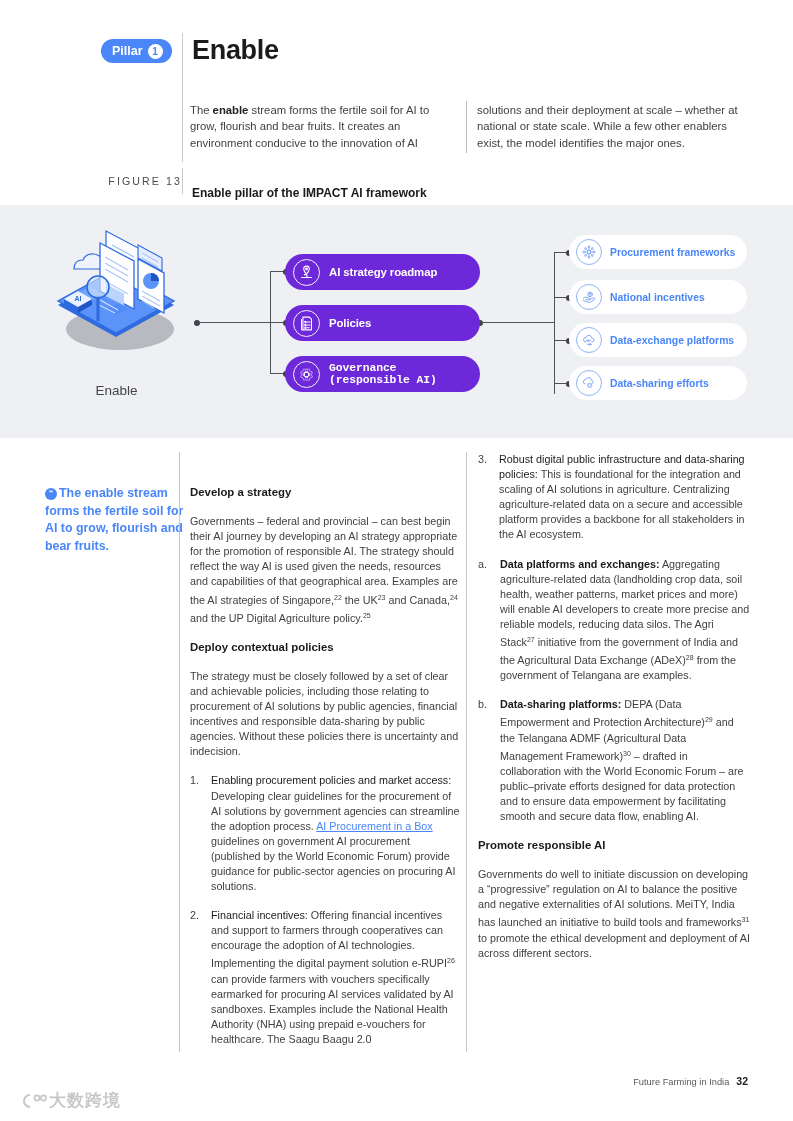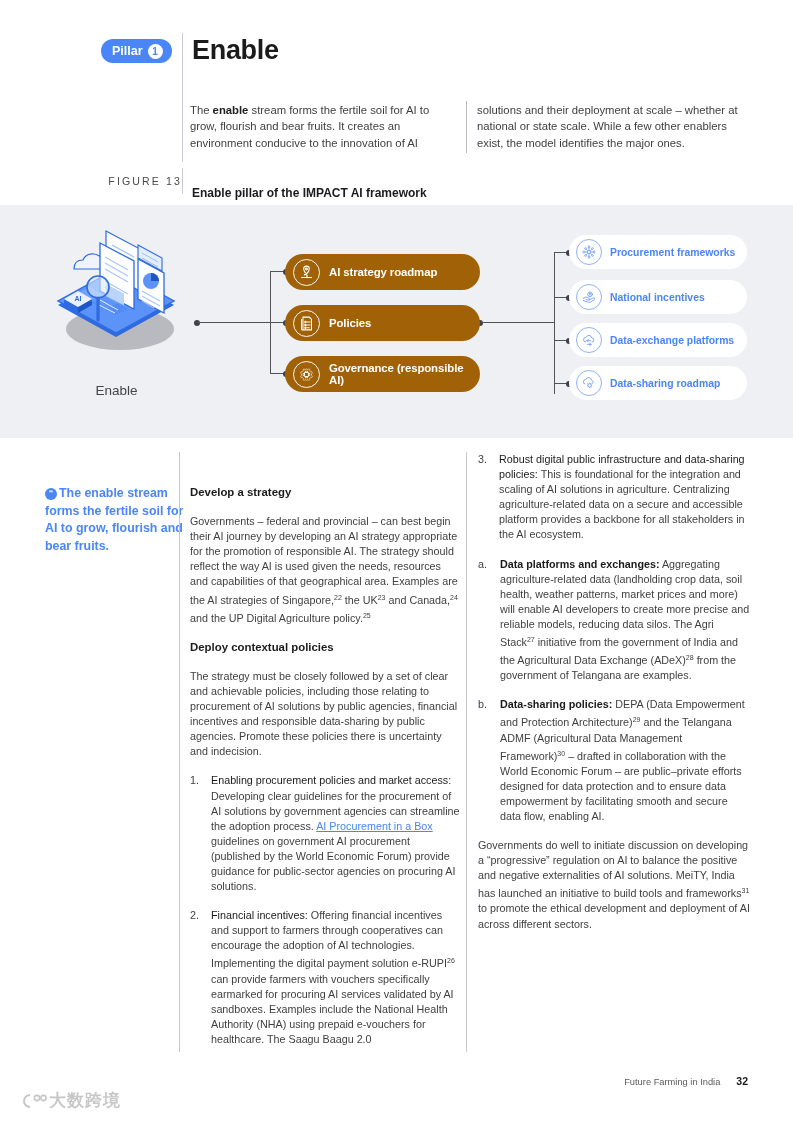--- a/index.html
+++ b/index.html
@@ -54,21 +54,21 @@
     background: #eef0f4;
   }
   #illus { position: absolute; left: 44px; top: 20px; width: 145px; height: 135px; }
   #enable-label {
     position: absolute; left: 44px; top: 178px; width: 145px; text-align: center;
     font-size: 13.5px; color: #454545;
   }
 
   .pill-blue {
     position: absolute; left: 285px; width: 195px; height: 36px;
-    border-radius: 18px; background: #a16207;
+    border-radius: 18px; background: #6d28d9;
     display: flex; align-items: center; padding-left: 8px; gap: 9px;
   }
   .pill-blue .lbl { color: #fff; font-size: 11.4px; font-weight: 700; letter-spacing: -0.1px; }
   .ic-ring {
     width: 27px; height: 27px; border-radius: 50%; flex: 0 0 27px;
     border: 1.3px solid rgba(255,255,255,.92);
     display: flex; align-items: center; justify-content: center;
   }
 
   .pill-white {
@@ -118,21 +118,21 @@
   ol.alpha { list-style: none; margin-top: 0; }
   ol.alpha > li { position: relative; padding-left: 22px; margin-bottom: 14px; }
   ol.alpha > li > .mk { position: absolute; left: 0; top: 0; }
   ol.alpha > li b { font-weight: 700; color: #1b1b1b; }
 
   
   #footer {
     position: absolute; right: 45px; top: 1075px;
     font-size: 9.3px; color: #5a5a5a;
   }
-  #footer .pg { font-weight: 700; color: #1b1b1b; font-size: 10.5px; margin-left: 16px; }
+  #footer .pg { font-weight: 700; color: #1b1b1b; font-size: 10.5px; margin-left: 7px; }
 
   #watermark {
     position: absolute; left: 19px; top: 1089px;
     display: flex; align-items: center; opacity: .30; text-align: center;
   }
   #wm-text { font-size: 17px; font-weight: 700; color: #4a4a4a; letter-spacing: 1px; }
 </style>
 </head>
 <body>
 
@@ -256,21 +256,21 @@
           <path d="M13 10h4"></path>
         <circle cx="10.5" cy="14" r="1"></circle>
           <path d="M13 14h4"></path>
         <circle cx="10.5" cy="18" r="1"></circle>
           <path d="M13 18h3"></path>
       </svg>
     </span>
     <span class="lbl">Policies</span>
   </div>
 
-  <div class="pill-blue" style="top:151px;">
+  <div class="pill-blue" style="top:151px;font-family:Liberation Mono, monospace;">
     <span class="ic-ring">
       <svg width="17" height="17" viewBox="0 0 24 24" fill="none" stroke="#fff" stroke-width="1.4" stroke-linecap="round">
         <path d="M12 4.2l2.3.9.9-1.3 1.8 1.6-.6 1.5 1.5 1.5 1.6-.4.9 2.2-1.4.9v2.1l1.4.9-.9 2.2-1.6-.4-1.5 1.5.6 1.5-1.8 1.6-.9-1.3-2.3.9-2.3-.9-.9 1.3-1.8-1.6.6-1.5-1.5-1.5-1.6.4-.9-2.2 1.4-.9v-2.1l-1.4-.9.9-2.2 1.6.4 1.5-1.5-.6-1.5 1.8-1.6.9 1.3z" opacity=".55"></path>
         <rect x="9" y="9" width="6" height="6" rx="1"></rect>
         <path d="M11 7.2V9M13 7.2V9M11 15v1.8M13 15v1.8M7.2 11H9M7.2 13H9M15 11h1.8M15 13h1.8"></path>
       </svg>
     </span>
     <span class="lbl">Governance (responsible AI)</span>
   </div>
 
@@ -316,37 +316,37 @@
   </div>
 
   <div class="pill-white" style="top:161px;">
     <span class="ic-ring-b">
       <svg width="16" height="16" viewBox="0 0 24 24" fill="none" stroke="#6f9df7" stroke-width="1.3">
         <path d="M6.5 13.5a3.3 3.3 0 0 1 .6-6.6A4.5 4.5 0 0 1 15.8 7.8a3 3 0 0 1 1.3 5.2"></path>
         <circle cx="13" cy="15.5" r="2.6"></circle>
         <path d="M13 11.6v1.3M13 18.1v1.3M9.1 15.5h1.3M15.6 15.5h1.3M10.2 12.7l.9.9M14.9 17.4l.9.9M15.8 12.7l-.9.9M11.1 17.4l-.9.9"></path>
       </svg>
     </span>
-    <span class="lbl">Data-sharing roadmap</span>
+    <span class="lbl">Data-sharing efforts</span>
   </div>
 </div>
 
 <div id="quote">
   <span id="quote-mark">“</span><span>The enable stream forms the fertile soil for AI to grow, flourish and bear fruits.</span>
 </div>
 
 <div id="col-div"></div>
 <div id="col-div2"></div>
 
 <div id="col-mid" class="col">
   <div class="h3">Develop a strategy</div>
   <p>Governments – federal and provincial – can best begin their AI journey by developing an AI strategy appropriate for the promotion of responsible AI. The strategy should reflect the way AI is used given the needs, resources and capabilities of that geographical area. Examples are the AI strategies of Singapore,<sup>22</sup> the UK<sup>23</sup> and Canada,<sup>24</sup> and the UP Digital Agriculture policy.<sup>25</sup></p>
 
   <div class="h3">Deploy contextual policies</div>
-  <p>The strategy must be closely followed by a set of clear and achievable policies, including those relating to procurement of AI solutions by public agencies, financial incentives and responsible data-sharing by public agencies. Promote these policies there is uncertainty and indecision.</p>
+  <p>The strategy must be closely followed by a set of clear and achievable policies, including those relating to procurement of AI solutions by public agencies, financial incentives and responsible data-sharing by public agencies. Without these policies there is uncertainty and indecision.</p>
 
   <ol class="num">
     <li>
       <span class="mk">1.</span>
       <span><b>Enabling procurement policies and market access:</b> Developing clear guidelines for the procurement of AI solutions by government agencies can streamline the adoption process. <a class="lnk" href="#">AI Procurement in a Box</a> guidelines on government AI procurement (published by the World Economic Forum) provide guidance for public-sector agencies on procuring AI solutions.</span>
     </li>
     <li>
       <span class="mk">2.</span>
       <span><b>Financial incentives:</b> Offering financial incentives and support to farmers through cooperatives can encourage the adoption of AI technologies. Implementing the digital payment solution e-RUPI<sup>26</sup> can provide farmers with vouchers specifically earmarked for procuring AI services validated by AI sandboxes. Examples include the National Health Authority (NHA) using prepaid e-vouchers for healthcare. The Saagu Baagu 2.0</span>
     </li>
@@ -362,24 +362,25 @@
     </li>
   </ol>
 
   <ol class="alpha">
     <li>
       <span class="mk">a.</span>
       <span><b>Data platforms and exchanges:</b> Aggregating agriculture-related data (landholding crop data, soil health, weather patterns, market prices and more) will enable AI developers to create more precise and reliable models, reducing data silos. The Agri Stack<sup>27</sup> initiative from the government of India and the Agricultural Data Exchange (ADeX)<sup>28</sup> from the government of Telangana are examples.</span>
     </li>
     <li>
       <span class="mk">b.</span>
-      <span><b>Data-sharing policies:</b> DEPA (Data Empowerment and Protection Architecture)<sup>29</sup> and the Telangana ADMF (Agricultural Data Management Framework)<sup>30</sup> – drafted in collaboration with the World Economic Forum – are public–private efforts designed for data protection and to ensure data empowerment by facilitating smooth and secure data flow, enabling AI.</span>
+      <span><b>Data-sharing platforms:</b> DEPA (Data Empowerment and Protection Architecture)<sup>29</sup> and the Telangana ADMF (Agricultural Data Management Framework)<sup>30</sup> – drafted in collaboration with the World Economic Forum – are public–private efforts designed for data protection and to ensure data empowerment by facilitating smooth and secure data flow, enabling AI.</span>
     </li>
   </ol>
 
+  <div class="h3">Promote responsible AI</div>
   <p>Governments do well to initiate discussion on developing a “progressive” regulation on AI to balance the positive and negative externalities of AI solutions. MeiTY, India has launched an initiative to build tools and frameworks<sup>31</sup> to promote the ethical development and deployment of AI across different sectors.</p>
 </div>
 
 <div id="footer">
   <span>Future Farming in India</span><span class="pg">32</span>
 </div>
 
 <div id="watermark">
   <svg width="30" height="18" viewBox="0 0 30 18">
     <path d="M11 3a6 6 0 1 0 0 12 6 6 0 0 1 0-12z" fill="none" stroke="#4a4a4a" stroke-width="2"></path>

